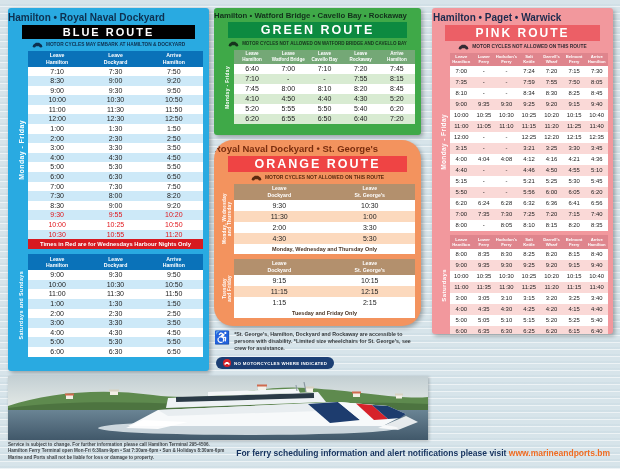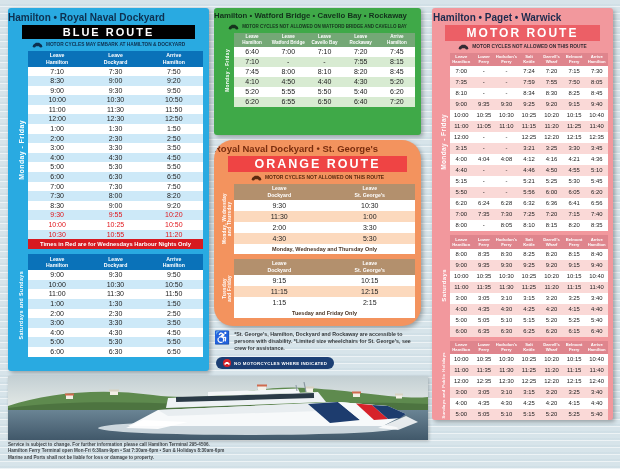--- a/index.html
+++ b/index.html
@@ -55,21 +55,21 @@
   .orange .routebar{ background:#ef4444; font-size:12.5px; }
   .orange .note{ color:#5c2a10; font-size:5px; }
   .orange .thead{ background:#b3906d; }
   .orange .td{ font-size:7px; height:11px; line-height:11px; }
   .orange .tr.alt{ background:#fcd9bd; }
   .orange .tfoot{ color:#4a3526; font-size:5.5px; height:10px; line-height:10px; }
   .orange .side span{ font-size:4.5px; }
   .orange .s2{ margin-top:5px; }
 
   
-  .pink{ left:432px; top:8px; width:181px; height:412px; background:#f2989d; padding-left:1px; padding-right:1px; }
+  .pink{ left:432px; top:8px; width:181px; height:326px; background:#f2989d; padding-left:1px; padding-right:1px; }
   .pink h2{ font-size:10px; color:#1c2b4e; }
   .pink .routebar{ background:#ec5f66; font-size:12px; margin:1px 12px 0; }
   .pink .note{ color:#332b33; font-size:4.8px; }
   .pink .sched{ margin:3px 4px 0; }
   .pink .side{ width:13px; }
   .pink .thead{ background:#df858d; font-size:4.2px; }
   .pink .td{ font-size:5.9px; height:11px; line-height:11px; }
   .pink .tr.alt{ background:#fad9d7; }
   .pink .s1 .side span{ font-size:6.5px; }
   .pink .s2 .side span{ font-size:6px; }
@@ -268,20 +268,21 @@
               <div class="td">6:30</div>
               <div class="td">6:50</div>
             </div>
           </div>
       </div>
     </div>
   </section>
 
   <section class="panel green">
     <h2>Hamilton • Watford Bridge • Cavello Bay • Rockaway</h2>
+    <div class="routebar">GREEN ROUTE</div>
     <div class="note">
       <svg class="moto-svg" width="11" height="7" viewBox="0 0 20 12">
           <circle cx="4" cy="9" r="2.6" fill="#16331d"></circle>
           <circle cx="16" cy="9" r="2.6" fill="#16331d"></circle>
           <path d="M2 7 L7 3 L13 3 L18 7 L14 9 L6 9 Z" fill="#16331d"></path>
         </svg>
       <span>MOTOR CYCLES NOT ALLOWED ON WATFORD BRIDGE AND CAVELLO BAY</span>
     </div>
     <div class="sched cols5">
       <div class="side">
@@ -406,21 +407,21 @@
               <div class="td">2:15</div>
             </div>
           </div>
         <div class="tfoot">Tuesday and Friday Only</div>
       </div>
     </div>
   </section>
 
   <section class="panel pink">
     <h2>Hamilton • Paget • Warwick</h2>
-    <div class="routebar">MOTOR ROUTE</div>
+    <div class="routebar">PINK ROUTE</div>
     <div class="note">
       <svg class="moto-svg" width="11" height="7" viewBox="0 0 20 12">
           <circle cx="4" cy="9" r="2.6" fill="#332b33"></circle>
           <circle cx="16" cy="9" r="2.6" fill="#332b33"></circle>
           <path d="M2 7 L7 3 L13 3 L18 7 L14 9 L6 9 Z" fill="#332b33"></path>
         </svg>
       <span>MOTOR CYCLES NOT ALLOWED ON THIS ROUTE</span>
     </div>
     <div class="sched cols7 s1">
       <div class="side">
@@ -809,14 +810,17 @@
       </g>
     </svg>
   </div>
 
   <div class="foot-left">
     <div>Service is subject to change. For further information please call Hamilton Terminal 295-4506.</div>
     <div>Hamilton Ferry Terminal open Mon-Fri 6:30am-9pm • Sat 7:30am-6pm • Sun &amp; Holidays 8:30am-6pm</div>
     <div>Marine and Ports shall not be liable for loss or damage to property.</div>
   </div>
 
+  <div class="foot-right">
+    <span>For ferry scheduling information and alert notifications please visit </span><a href="#">www.marineandports.bm</a>
+  </div>
 
 </div>
 
 </body></html>

